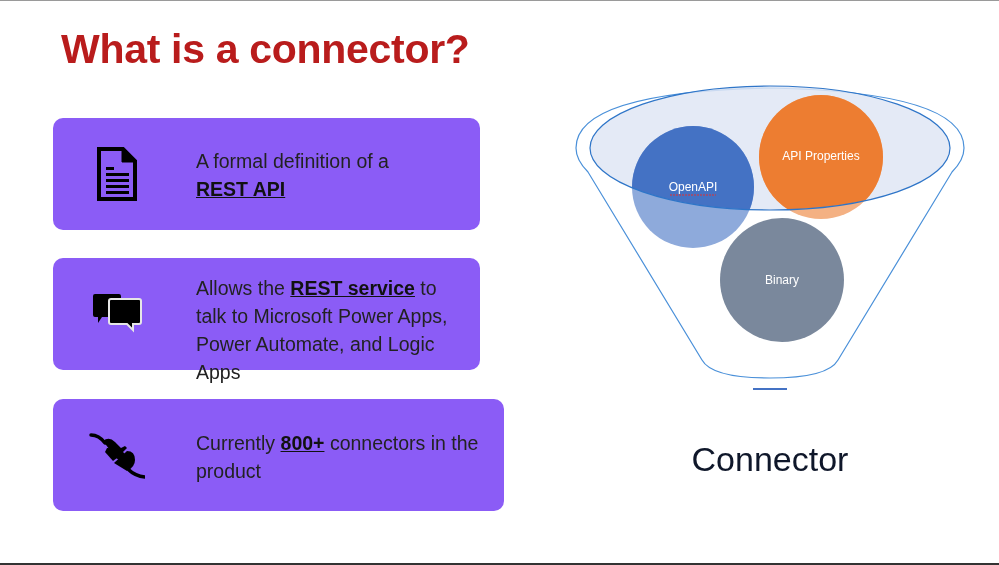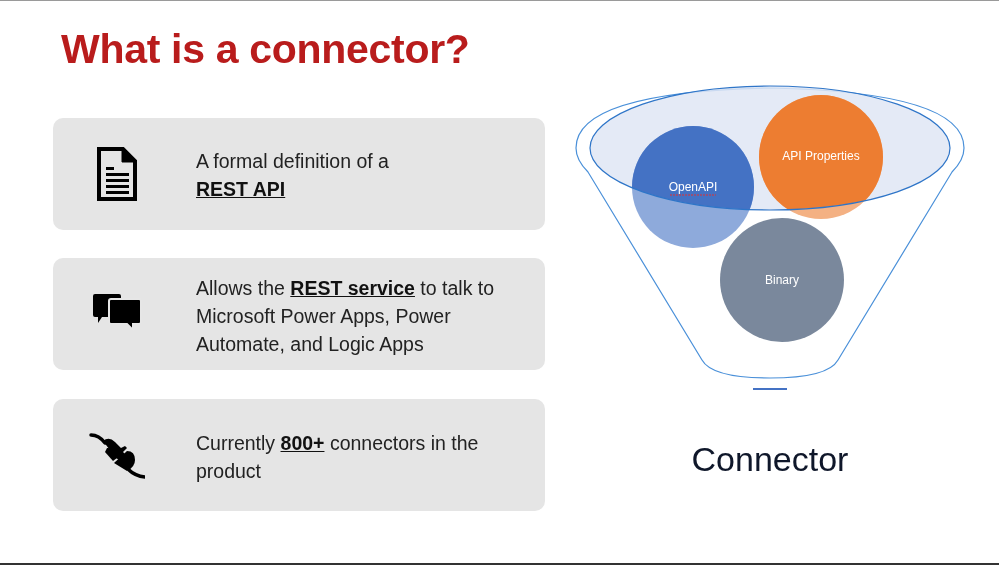--- a/index.html
+++ b/index.html
@@ -9,36 +9,36 @@
     font-family: "Liberation Sans", "DejaVu Sans", sans-serif;
     color: #111;
   }
   .top-border { position: absolute; left: 0; top: 0; width: 999px; height: 1px; background: #9a9a9a; }
   .bottom-border { position: absolute; left: 0; bottom: 0; width: 999px; height: 2px; background: #333; }
   .slide-title {
     position: absolute; left: 61px; top: 26px;
     font-size: 41px; font-weight: bold; color: #b91c1c; letter-spacing: -0.3px;
   }
   .card {
-    position: absolute; left: 53px; width: 492px; height: 112px;
-    background: #e5e5e5; border-radius: 10px;
+    position: absolute; left: 53px; width: 427px; height: 112px;
+    background: #8b5cf6; border-radius: 10px;
   }
   .card .icon { position: absolute; left: 36px; width: 56px; height: 56px; }
   .card .text {
     position: absolute; left: 143px; right: 10px;
     font-size: 19.5px; line-height: 28px; color: #222; font-weight: normal;
   }
   .card .text b { font-weight: bold; color: #111; text-decoration: underline; }
   .card-1 { top: 118px; }
   .card-1 .icon { top: 28px; }
   .card-1 .text { top: 29px; }
   .card-2 { top: 258px; }
   .card-2 .icon { top: 26px; }
   .card-2 .text { top: 16px; }
-  .card-3 { top: 399px; }
+  .card-3 { top: 399px; padding-left: 24px; }
   .card-3 .icon { top: 28px; }
   .card-3 .text { top: 30px; }
 
   .diagram { position: absolute; left: 560px; top: 60px; width: 420px; height: 330px; }
   .connector-label {
     position: absolute; left: 660px; top: 440px; width: 220px; text-align: center;
     font-size: 34px; color: #0f172a; font-weight: normal;
   }
   svg text { font-family: "Liberation Sans", "DejaVu Sans", sans-serif; }
 </style>

